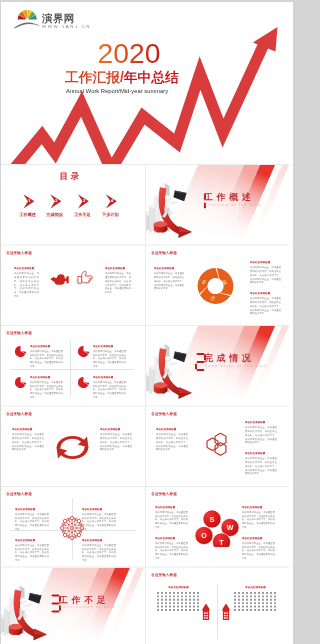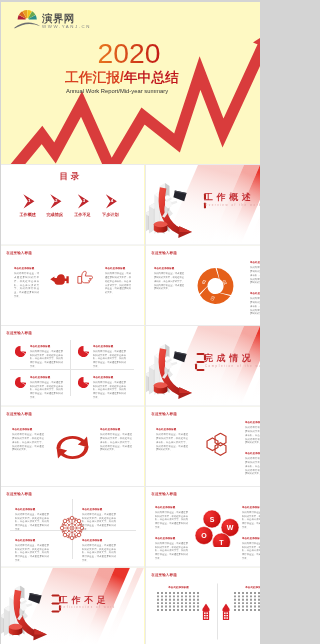--- a/index.html
+++ b/index.html
@@ -1,19 +1,19 @@
 <!DOCTYPE html>
 <html><head>
 <meta charset="utf-8">
 <title>PPT Template Preview</title>
 <style>
 *{margin:0;padding:0;box-sizing:border-box}
 html,body{width:290px;height:644px;background:#d4d4d4;overflow:hidden}
 body{font-family:"Liberation Sans",sans-serif}
-#page{position:absolute;left:1px;top:2px;width:259px;height:642px;background:#fef9c3;overflow:hidden}
+#page{position:absolute;left:1px;top:2px;width:292px;height:642px;background:#ffffff;overflow:hidden}
 #scaler{position:absolute;left:0;top:0;width:1152px;height:2568px;transform:scale(0.25);transform-origin:0 0}
 .hero{position:absolute;left:0;top:0;width:1152px;height:648px;overflow:hidden}
 .grid{position:absolute;left:0;top:652px;width:1152px;height:1920px}
 .cell{position:absolute;width:572px;height:322px;overflow:hidden;background:#fff}
 .vline{position:absolute;left:576px;top:652px;width:4px;height:1924px;background:#ebebeb}
 .hline{position:absolute;left:0;width:1152px;height:4px;background:#ebebeb}
 svg{display:block}
 .logo{position:absolute;left:52px;top:24px}
 .logo svg{position:absolute;left:0;top:0}
 .logo-cn{position:absolute;left:112px;top:14px;font-size:42px;font-weight:bold;color:#4d4d4d;letter-spacing:1.6px;white-space:nowrap}

